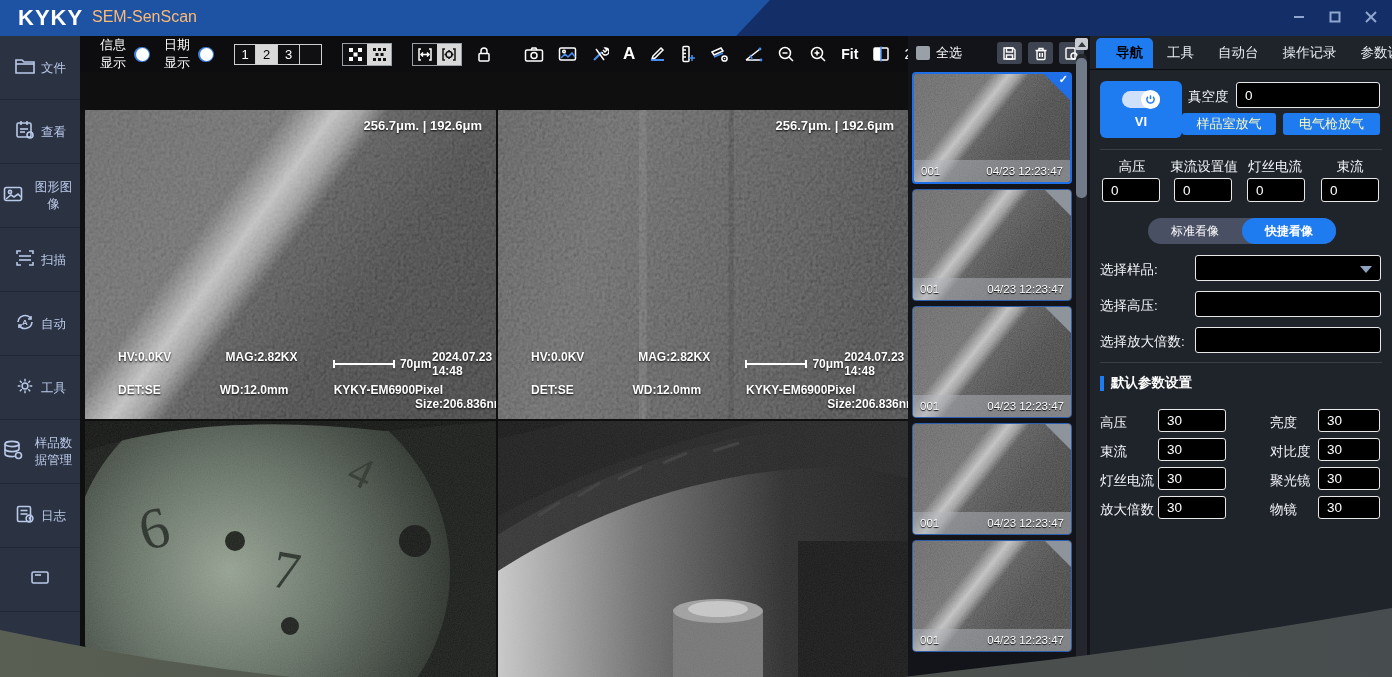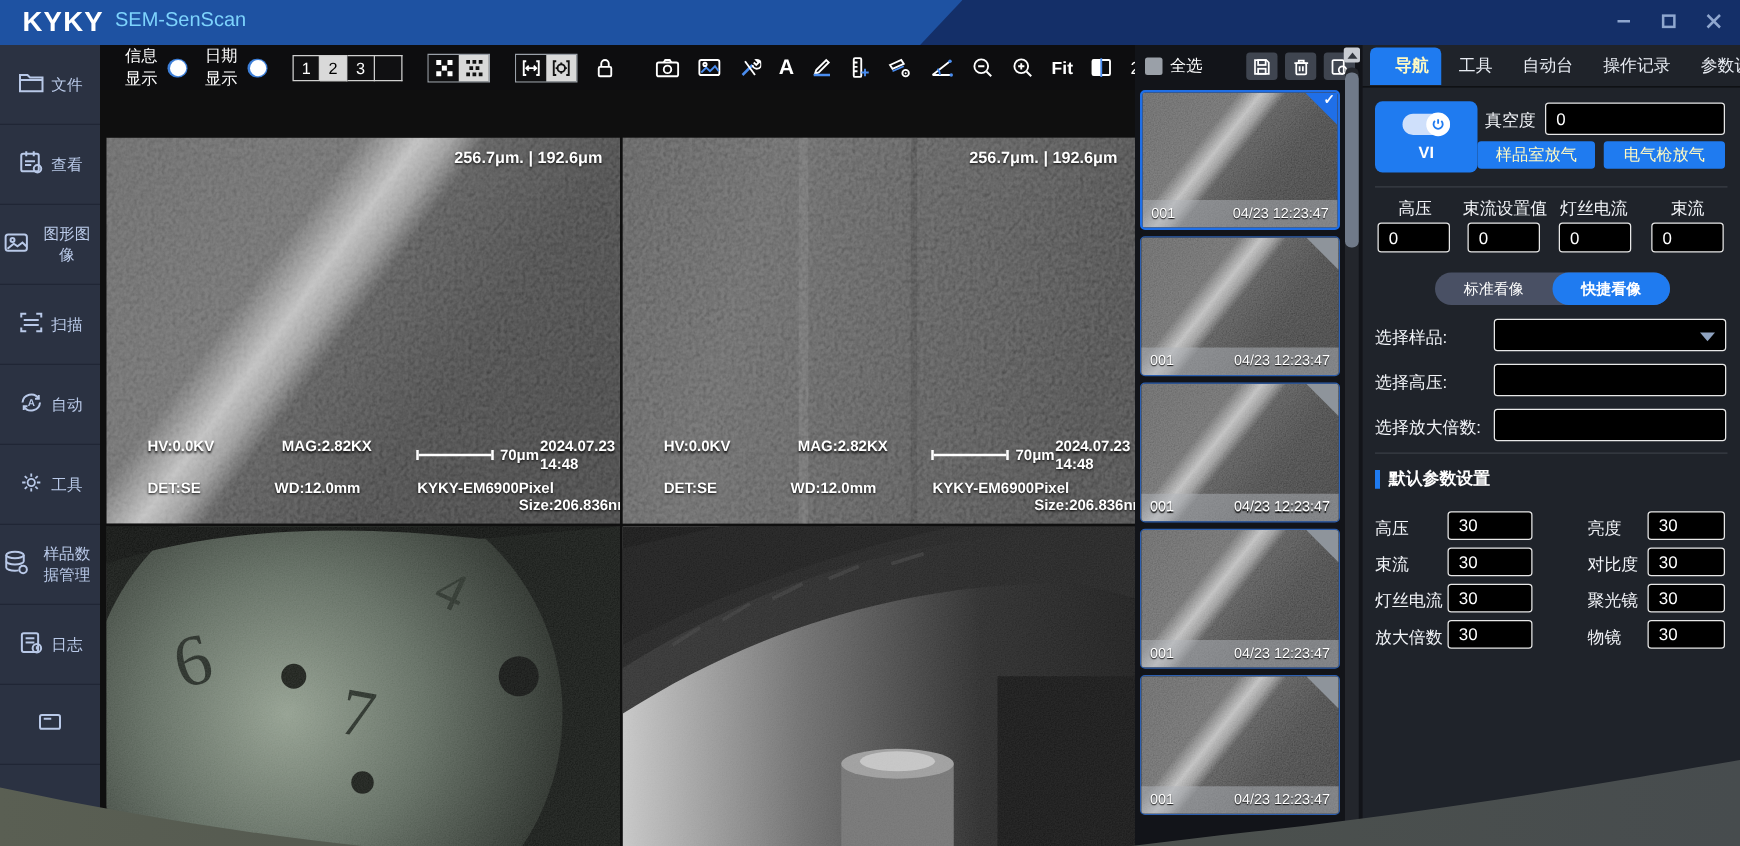--- a/index.html
+++ b/index.html
@@ -6,21 +6,21 @@
   html,body { width:1392px; height:677px; overflow:hidden; background:#000;
     font-family:"Liberation Sans", sans-serif; }
   #app { position:relative; width:1392px; height:677px; background:#0e0f11; overflow:hidden; }
 
   
   .titlebar { position:absolute; left:0; top:0; width:1392px; height:36px; background:#142f68; }
   .titlebar .logo-wedge { position:absolute; left:0; top:0; width:770px; height:36px;
     background:#1e52a2; clip-path:polygon(0 0,100% 0,95.6% 100%,0 100%); }
   .logo-text { position:absolute; left:18px; top:5px; font-size:22px; font-weight:bold;
     letter-spacing:1px; color:#fff; }
-  .app-title { position:absolute; left:92px; top:8px; font-size:16px; color:#7dd3fc; }
+  .app-title { position:absolute; left:92px; top:8px; font-size:16px; color:#fdba74; }
   .win-controls { position:absolute; right:10px; top:7px; display:flex; gap:14px; }
   .win-btn { width:22px; height:20px; display:flex; align-items:center; justify-content:center; cursor:pointer; }
   .win-btn svg { stroke:#8fa7cf; stroke-width:2; fill:none; }
 
   
   .sidebar { position:absolute; left:0; top:36px; width:80px; height:641px; background:#2b3242; }
   .sb-item { width:80px; min-height:64px; padding:10px 2px 9px; display:flex; flex-direction:row;
     align-items:center; justify-content:center; gap:5px; color:#b9c9e8;
     border-bottom:1px solid #202635; cursor:pointer; }
   .sb-item svg { stroke:currentColor; fill:none; stroke-width:1.6; }
@@ -93,21 +93,21 @@
   .scroll-up .tri { width:0; height:0; border-left:4px solid transparent; border-right:4px solid transparent;
     border-bottom:5px solid #33383f; }
   .scroll-track { position:absolute; left:1px; top:16px; width:11px; height:615px; background:#23262c; border-radius:5px; }
   .scroll-thumb { position:absolute; left:0; top:4px; width:11px; height:140px; background:#707a89; border-radius:5px; cursor:grab; }
 
   
   .panel { position:absolute; left:1090px; top:36px; width:302px; height:641px; background:#1f232a; color:#fff; }
   .tabs { display:flex; align-items:center; height:34px; padding:0 10px 0 6px; gap:4px;
     justify-content:space-between; border-bottom:1px solid #0b0c0e; }
   .tab { font-size:13.5px; padding:6px 10px; cursor:pointer; color:#e8ecf3; white-space:nowrap; }
-  .tab.active { background:#1f7bf0; border-radius:5px 5px 0 0; font-weight:bold; color:#fef9c3;padding-left:20px; }
+  .tab.active { background:#1f7bf0; border-radius:5px 5px 0 0; font-weight:bold; color:#000000;padding-left:20px; }
   .vi-btn { position:absolute; left:10px; top:45px; width:82px; height:57px; background:#1f7bf0;
     border-radius:6px; display:flex; flex-direction:column; align-items:center; justify-content:center;
     gap:6px; cursor:pointer; }
   .vi-toggle { width:38px; height:17px; border-radius:9px; background:#cfe0fb; position:relative; }
   .vi-knob { position:absolute; right:0px; top:-1px; width:19px; height:19px; border-radius:50%;
     background:#fff; display:flex; align-items:center; justify-content:center; }
   .vi-knob svg { stroke:#1f7bf0; fill:none; stroke-width:1.6; }
   .vi-label { font-size:13px; font-weight:bold; }
   .field-label { position:absolute; font-size:13.5px; color:#f2f4f8; }
   .inp { position:absolute; background:#000; border:1px solid #e8e8e8; border-radius:3px;

